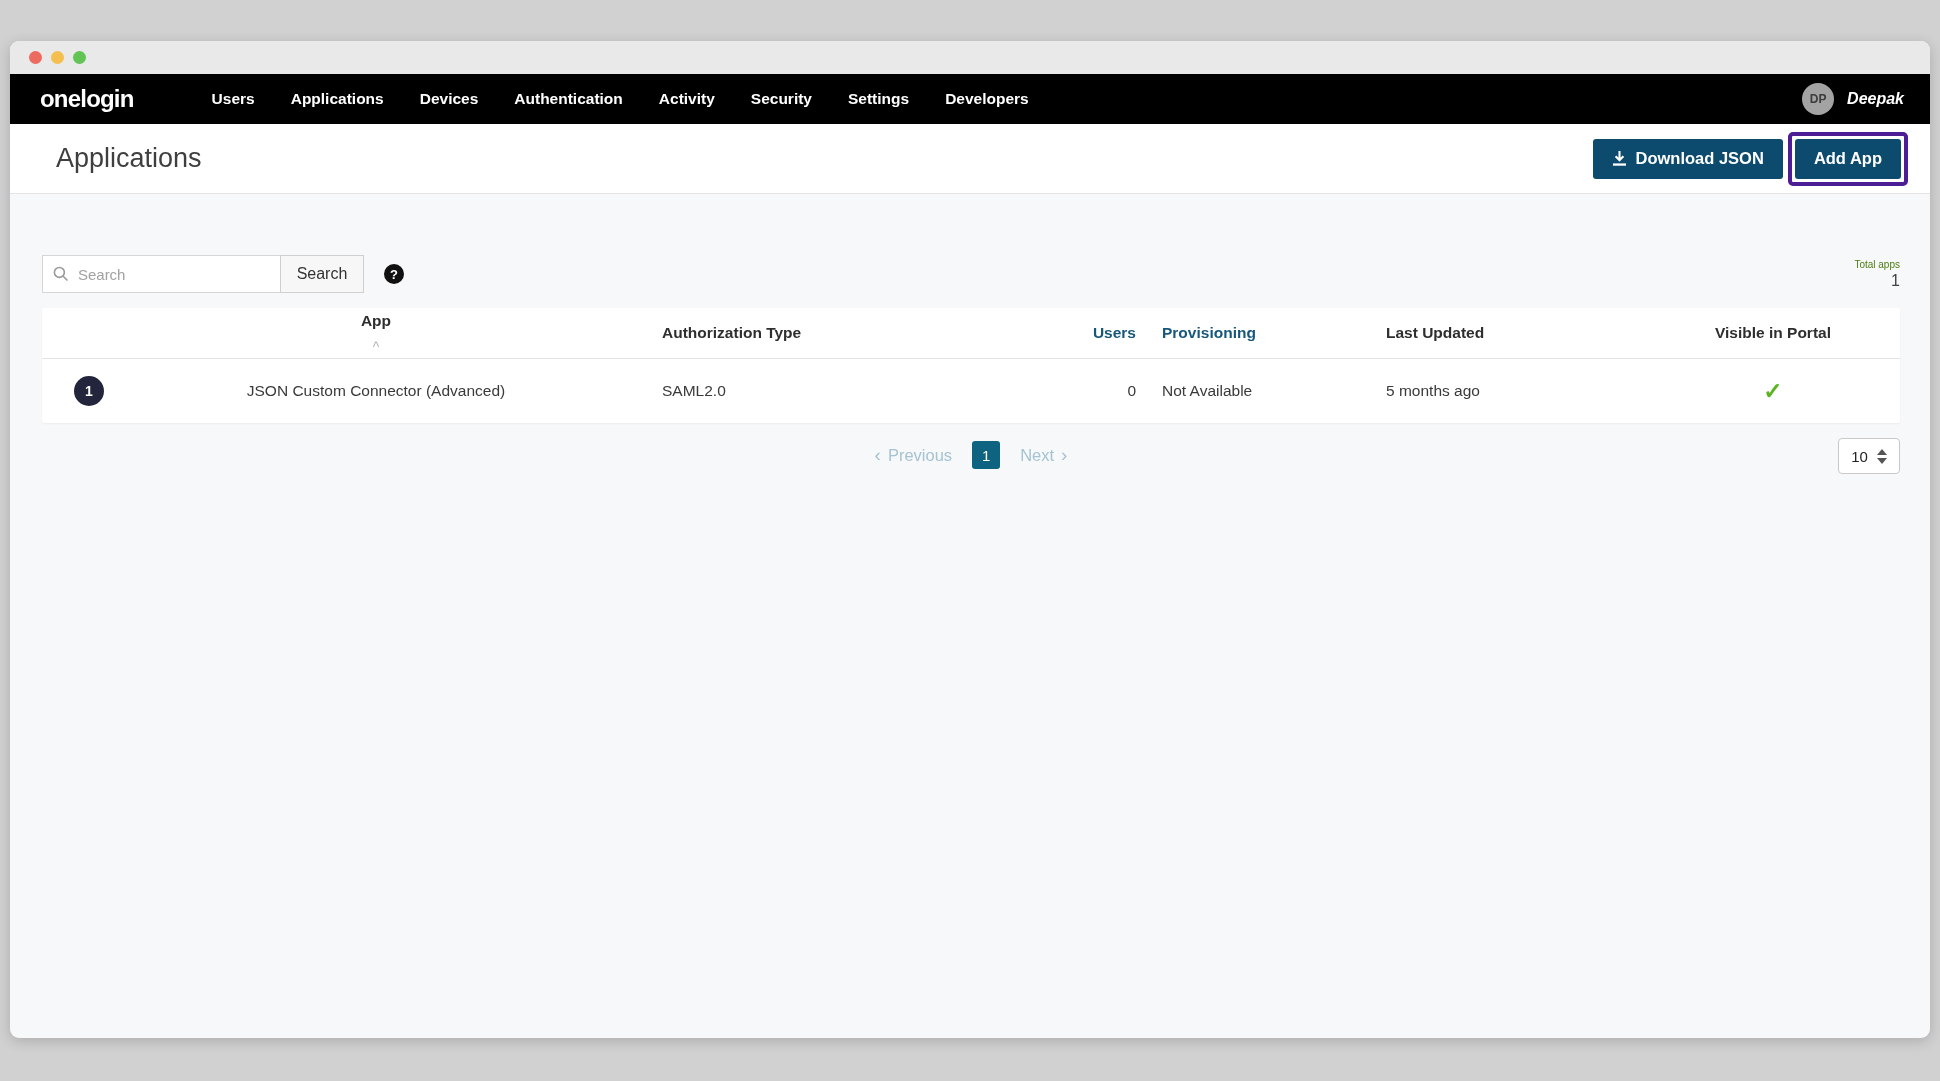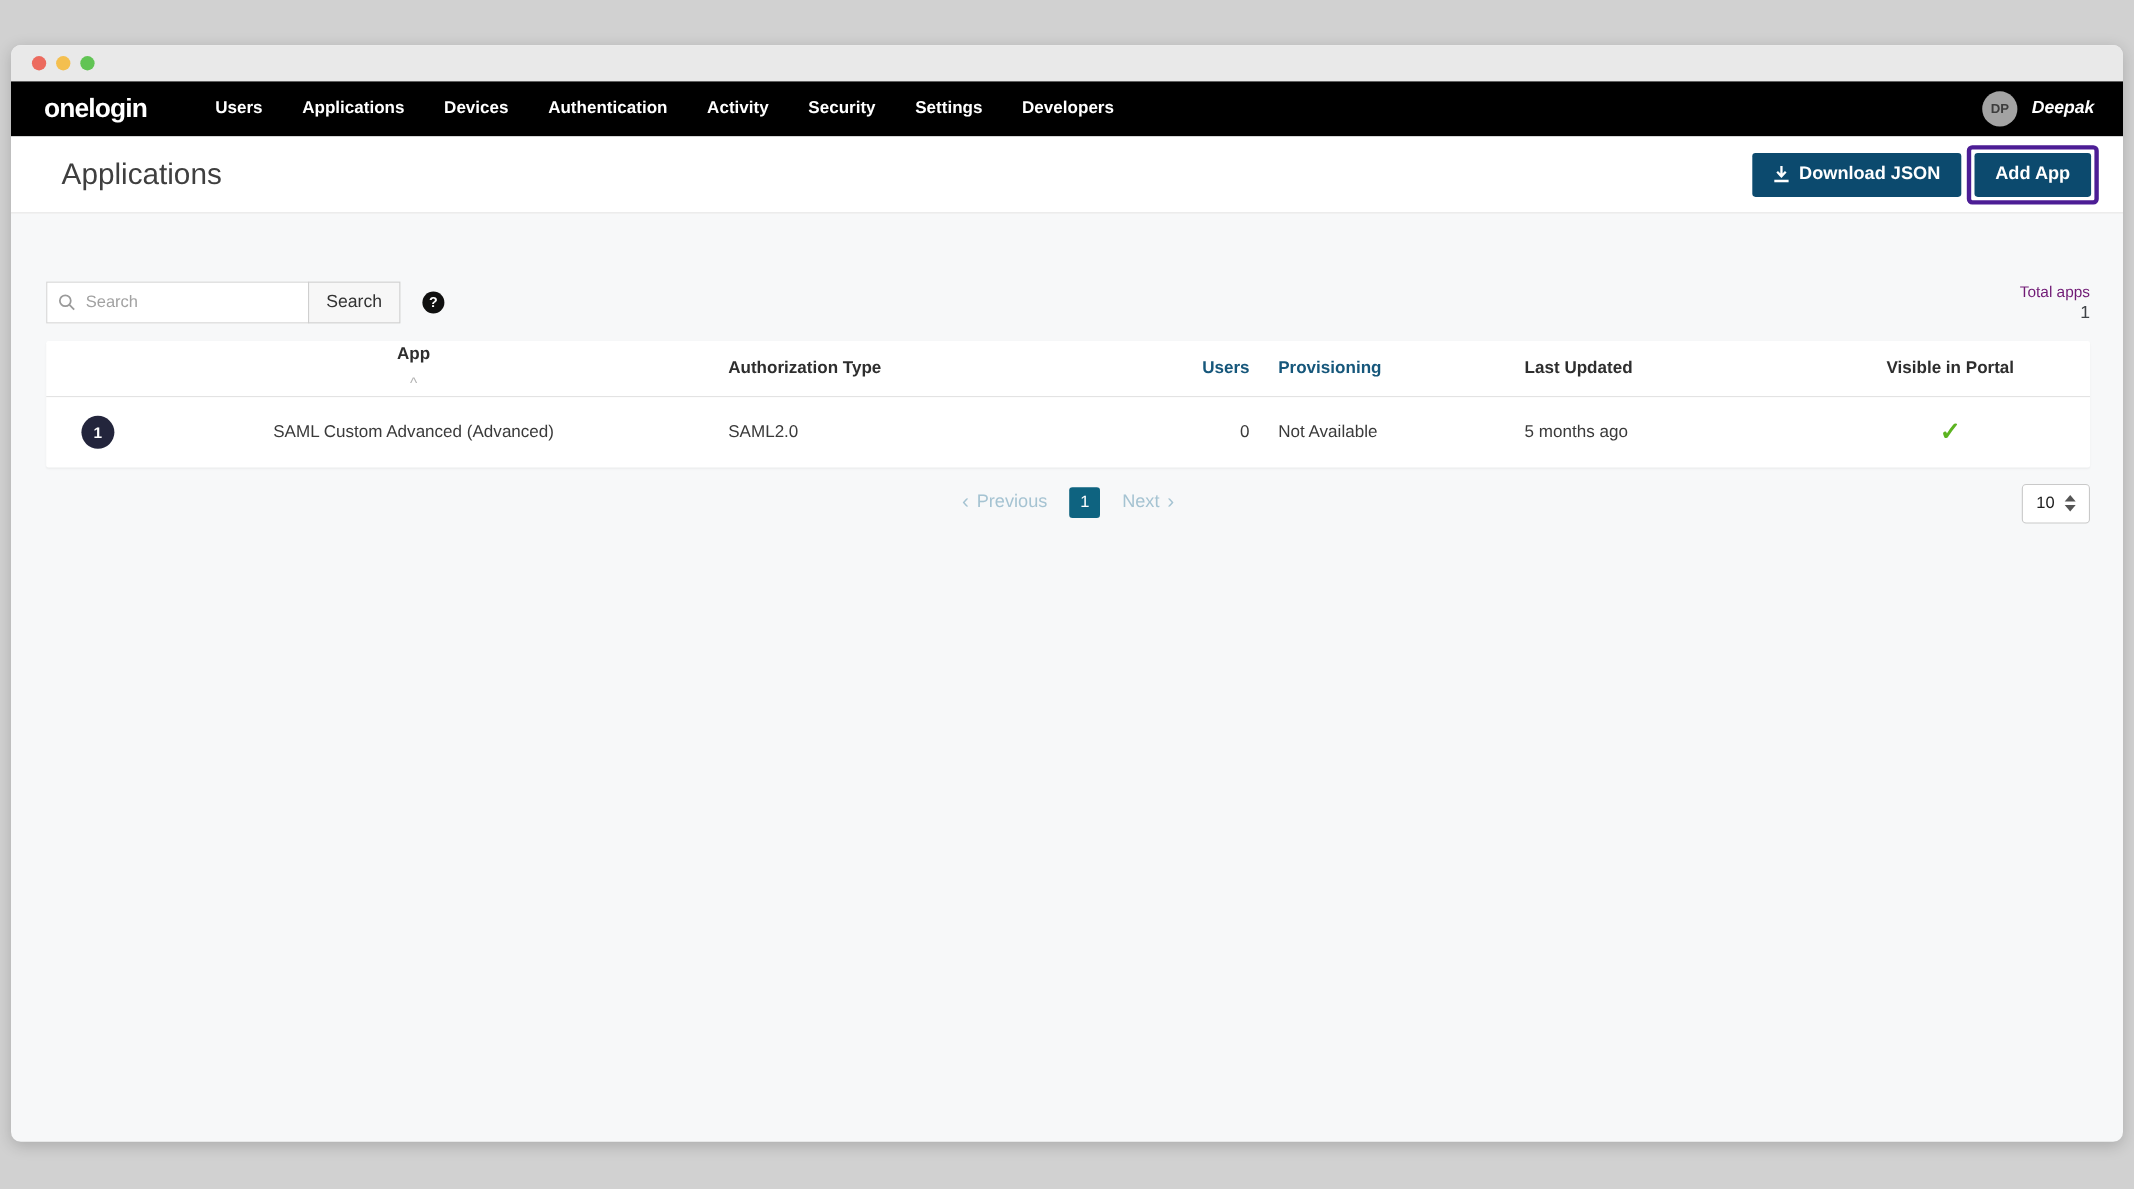--- a/index.html
+++ b/index.html
@@ -19,21 +19,21 @@
     height:33px; background:#e9e9e9; display:flex; align-items:center;
     padding-left:19px; gap:9px;
   }
   .light { width:13px; height:13px; border-radius:50%; }
   .light.red    { background:#ec6a5e; }
   .light.yellow { background:#f4bf4f; }
   .light.green  { background:#61c454; }
   
   .navbar {
     height:50px; background:#000; display:flex; align-items:center;
-    padding:0 26px 0 30px; color:#fff;
+    padding:0 26px 0 30px; color:#fff;gap:16px;
   }
   .logo { font-size:24px; font-weight:700; letter-spacing:-0.8px; margin-right:62px; cursor:pointer; }
   .nav-items { display:flex; gap:36px; }
   .nav-item { font-size:15.5px; font-weight:600; cursor:pointer; white-space:nowrap; }
   .nav-user { margin-left:auto; display:flex; align-items:center; gap:13px; cursor:pointer; }
   .avatar {
     width:32px; height:32px; border-radius:50%; background:#a3a3a3; color:#3c3c3c;
     display:flex; align-items:center; justify-content:center; font-size:12px; font-weight:700;
   }
   .user-name { font-size:16px; font-weight:700;font-style:italic; }
@@ -69,21 +69,21 @@
     height:38px; width:84px; margin-left:-1px; background:#f7f7f7;
     border:1px solid #cfcfcf; font-size:16px; color:#333; font-weight:500;
     cursor:pointer; font-family:"Liberation Sans",sans-serif;
   }
   .help-dot {
     margin-left:20px; width:20px; height:20px; border-radius:50%;
     background:#101010; color:#fff; font-size:13px; font-weight:700;
     display:flex; align-items:center; justify-content:center; cursor:pointer;
   }
   .total-box { margin-left:auto; text-align:right; line-height:1.25; padding-top:2px; }
-  .total-label { font-size:14px; color:#701a75; }
+  .total-label { font-size:10px; color:#4d7c0f; }
   .total-value { font-size:16px; color:#3f4347; }
   
   .table-card {
     margin-top:15px; background:#fff; border-radius:2px;
     box-shadow:0 1px 2px rgba(0,0,0,.05);
   }
   .trow {
     display:grid;
     grid-template-columns:64px 520px 400px 110px 250px 260px 1fr;
     align-items:center;
@@ -202,21 +202,21 @@
         <div class="c-auth">Authorization Type</div>
         <div class="c-users th-link">Users</div>
         <div class="c-prov th-link">Provisioning</div>
         <div class="c-upd">Last Updated</div>
         <div class="c-vis">Visible in Portal</div>
       </div>
       <div class="trow tbody">
         <div>
           <div class="row-num">1</div>
         </div>
-        <div class="c-app">SAML Custom Advanced (Advanced)</div>
+        <div class="c-app">JSON Custom Connector (Advanced)</div>
         <div class="c-auth">SAML2.0</div>
         <div class="c-users">0</div>
         <div class="c-prov">Not Available</div>
         <div class="c-upd">5 months ago</div>
         <div class="c-vis">
           <span class="check">✓</span>
         </div>
       </div>
     </div>
 

